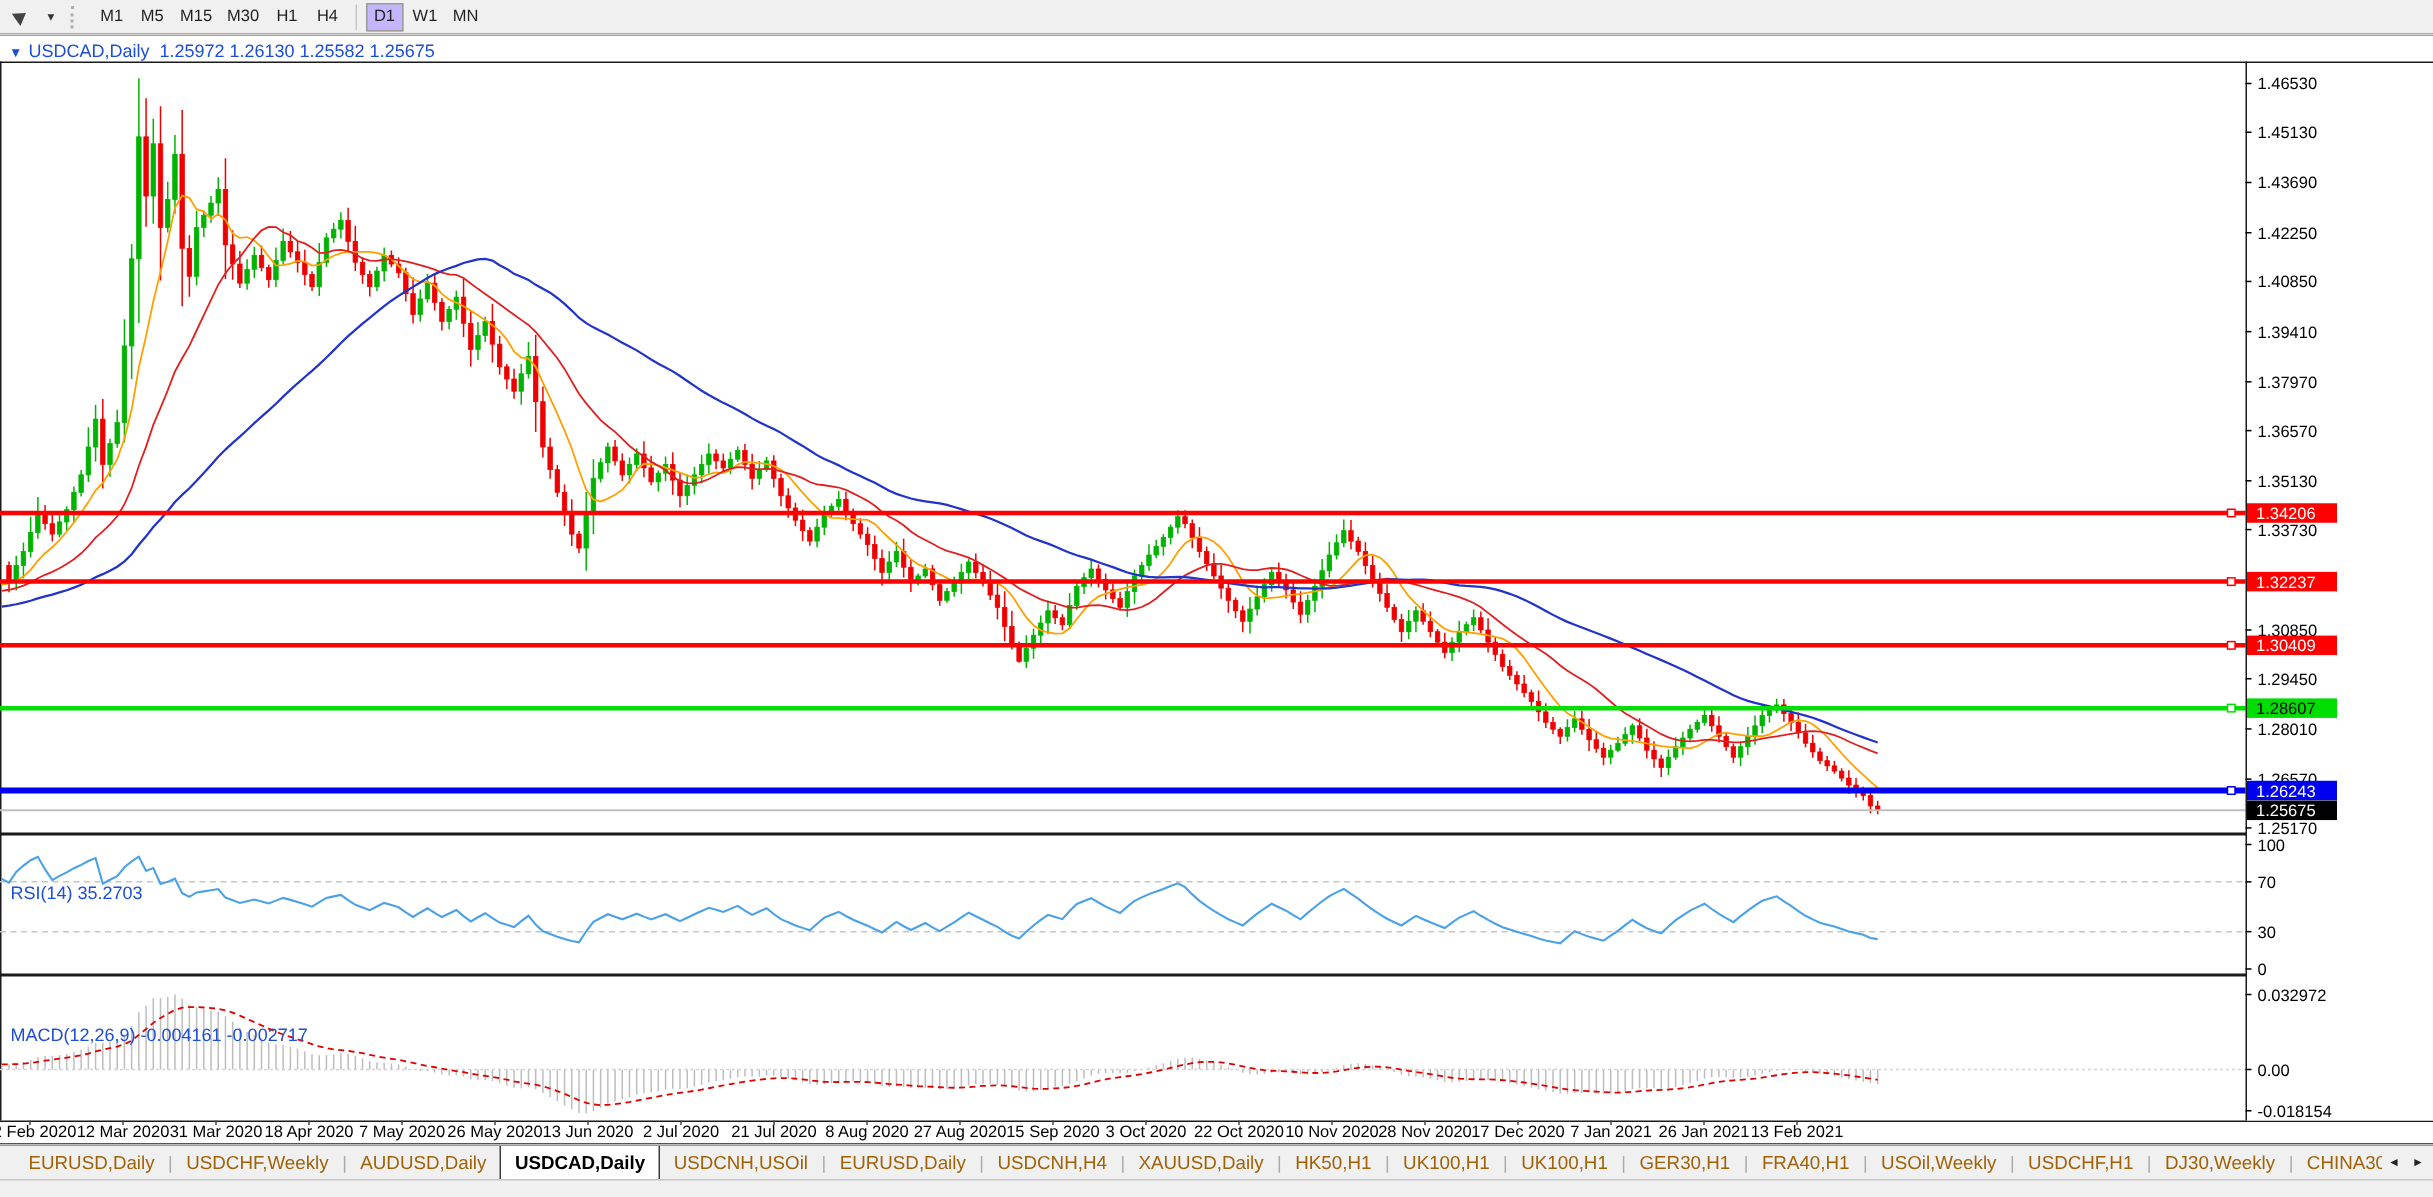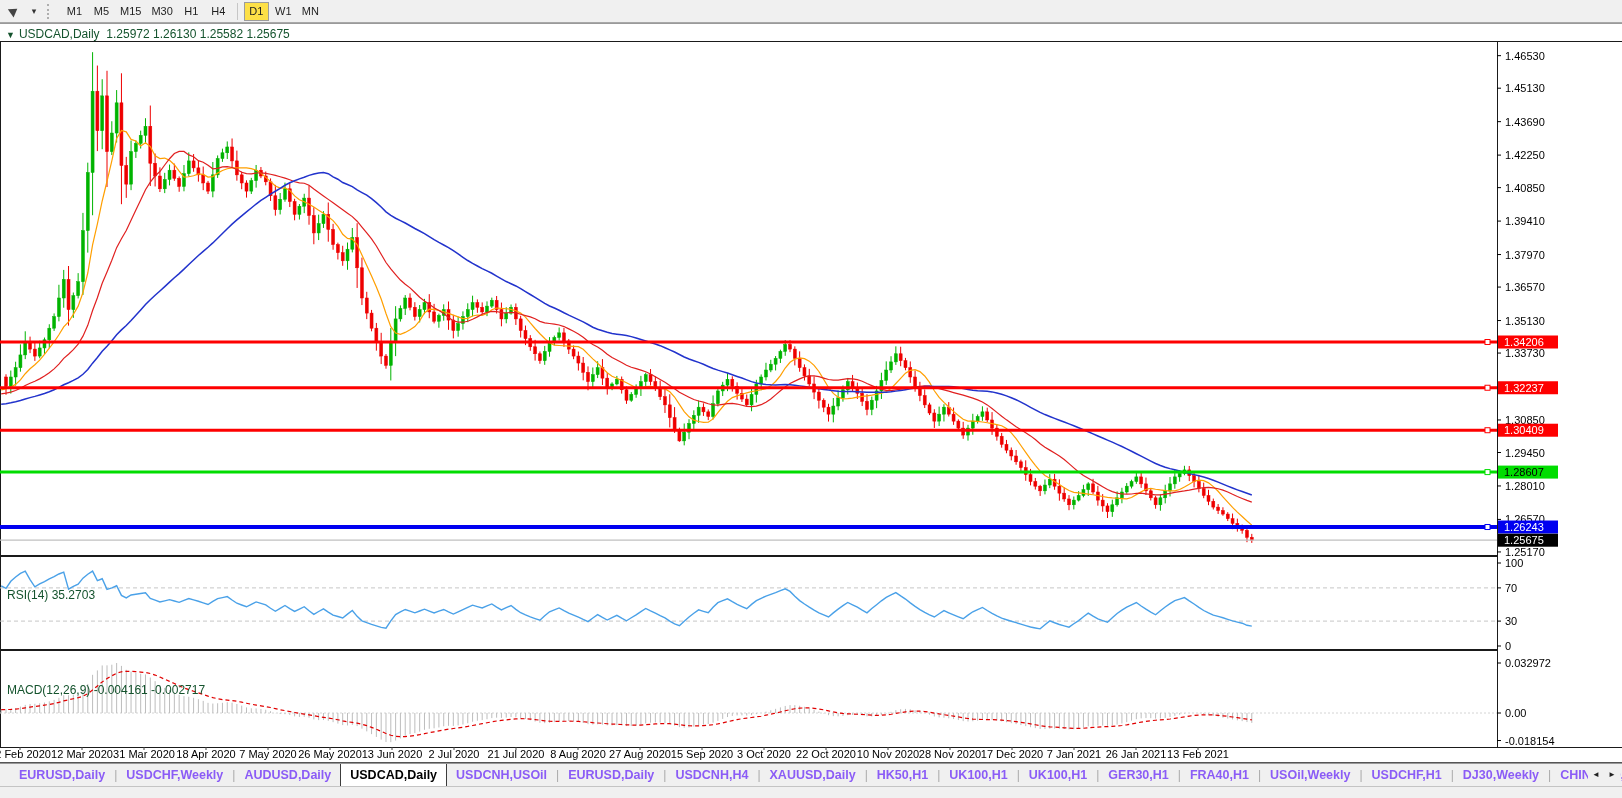--- a/index.html
+++ b/index.html
@@ -7,36 +7,36 @@
   
   .toolbar{position:absolute;top:0;left:0;width:1622px;height:23px;background:#f0f0f0;
     border-bottom:1px solid #a8a8a8;display:flex;align-items:center;box-sizing:border-box;}
   .cursor-tool{width:26px;height:19px;display:flex;align-items:center;justify-content:center;margin-left:1px;}
   .pointer-shape{width:0;height:0;border-left:8px solid #444;border-top:5px solid transparent;
     border-bottom:5px solid transparent;transform:rotate(-35deg);}
   .dd-caret{font-size:9px;color:#333;width:14px;text-align:center;}
   .grip{width:3px;height:15px;border-left:2px dotted #aeaeae;margin:0 9px 0 6px;}
   .tfbtn{height:19px;min-width:25px;padding:0 3px;font-size:11px;color:#1f1f1f;display:flex;
     align-items:center;justify-content:center;margin:16px 1px;border:1px solid transparent;box-sizing:border-box;}
-  .tfbtn.active{background:#fde047;border:1px solid #9c9c9c;}
+  .tfbtn.active{background:#c4b5fd;border:1px solid #9c9c9c;}
   .tbsep{width:1px;height:17px;background:#c6c6c6;margin:0 5px;}
   
   .chart-region{position:absolute;top:23px;left:0;width:1622px;height:740px;background:#fff;}
   #chart-svg{position:absolute;top:0;left:0;}
-  .pane-label{position:absolute;font-size:12px;color:#14532d;white-space:nowrap;z-index:5;}
+  .pane-label{position:absolute;font-size:12px;color:#1d4ed8;white-space:nowrap;z-index:5;}
   #chart-title{top:4px;left:6px;}
   #chart-title .caret{font-size:9px;margin-right:4px;}
   #rsi-label{top:537px;left:7px;margin-top:28px;}
   #macd-label{top:636px;left:7px;margin-top:24px;}
   
   .tabbar{position:absolute;top:763px;left:0;width:1622px;height:23px;background:#f0f0f0;
     border-top:1px solid #989898;display:flex;align-items:center;box-sizing:border-box;
     padding-left:10px;overflow:hidden;}
-  .tab{height:22px;display:flex;align-items:center;padding:0 9px;font-size:12.5px;color:#8b5cf6;
-    white-space:nowrap;box-sizing:border-box;font-weight:bold;}
+  .tab{height:22px;display:flex;align-items:center;padding:0 9px;font-size:12.5px;color:#a16207;
+    white-space:nowrap;box-sizing:border-box;}
   .tab.active{background:#fff;border:1px solid #3c3c3c;border-bottom:none;font-weight:bold;color:#000;
     position:relative;top:-1px;height:23px;}
   .tabsep{color:#aaaaaa;font-size:12px;flex:0 0 auto;}
   .tab-overflow{max-width:20px;overflow:hidden;}
   .tab-scrolls{position:absolute;right:2px;top:766px;display:flex;z-index:6;}
   .scrollbtn{width:16px;height:17px;display:flex;align-items:center;justify-content:center;
     font-size:8px;color:#222;background:#f0f0f0;}
   
   .statusbar{position:absolute;top:786px;left:0;width:1622px;height:12px;background:#f0f0f0;
     border-top:1px solid #c4c4c4;box-sizing:border-box;}

